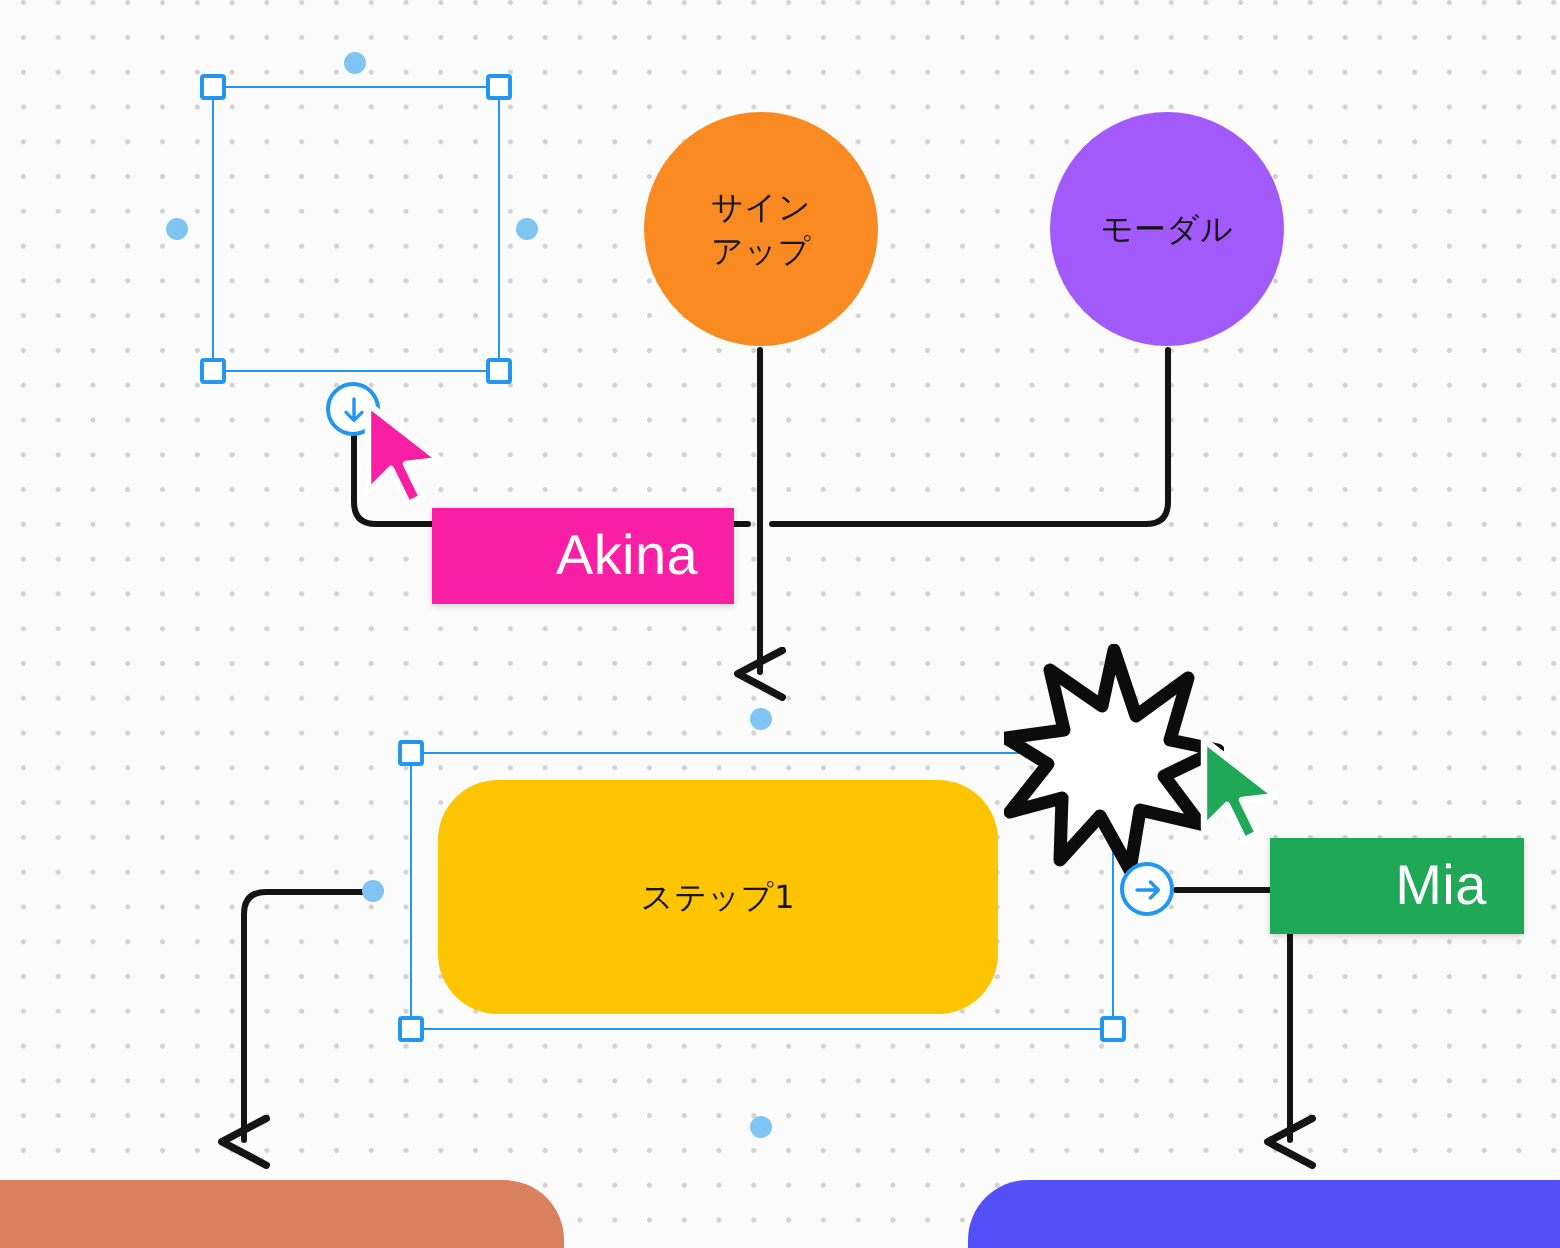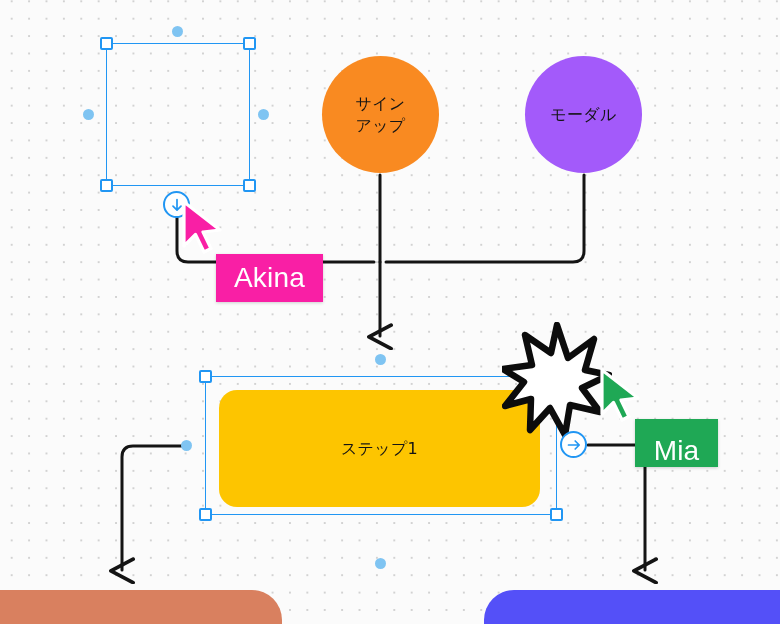--- a/index.html
+++ b/index.html
@@ -23,21 +23,21 @@
   .circle{border-radius:50%;}
   .node-label{
     font-size:16px;line-height:1.32;font-weight:500;color:#141414;
     white-space:pre-line;letter-spacing:.3px;
   }
   .node-label.jp{font-family:"DejaVu Sans","Liberation Sans",sans-serif;}
 
   #node-mail{left:120px;top:56px;width:117px;height:117px;background:#1FA855;}
   #node-signup{left:322px;top:56px;width:117px;height:117px;background:#F98A21;}
   #node-modal{left:525px;top:56px;width:117px;height:117px;background:#A35AFA;}
-  #node-step1{left:219px;top:390px;width:321px;height:117px;background:#FDC500;border-radius:18px;}
+  #node-step1{left:219px;top:390px;width:280px;height:117px;background:#FDC500;border-radius:30px;}
   #node-bottom-left{left:-62px;top:590px;width:344px;height:120px;background:#D9805F;border-radius:30px;}
   #node-bottom-right{left:484px;top:590px;width:344px;height:120px;background:#5450F8;border-radius:30px;}
 
   
   .sel-frame{position:absolute;border:1.6px solid #2196F3;box-sizing:border-box;}
   .handle{position:absolute;width:13px;height:13px;background:#ffffff;
           border:2.4px solid #2196F3;border-radius:2px;box-sizing:border-box;}
   .conn-dot{position:absolute;width:11px;height:11px;border-radius:50%;
             background:#7FC4F2;}
 
@@ -48,23 +48,23 @@
   .circ-btn{position:absolute;width:27px;height:27px;border-radius:50%;
             background:#ffffff;border:2px solid #2196F3;box-sizing:border-box;
             display:flex;align-items:center;justify-content:center;}
   .circ-btn svg{display:block;}
   #btn-down{left:163px;top:191px;}
   #btn-right{left:560px;top:431px;}
 
   
   .name-tag{position:absolute;display:flex;align-items:center;justify-content:center;
             color:#ffffff;font-size:28px;font-weight:400;letter-spacing:.2px;
-            box-shadow:0 1px 3px rgba(0,0,0,.18);}
+            box-shadow:0 1px 3px rgba(0,0,0,.18);padding-left:44px;}
   #tag-akina{left:216px;top:254px;width:107px;height:48px;background:#F91FA5;}
-  #tag-mia{left:635px;top:419px;width:83px;height:48px;background:#1FA855;align-items:flex-end;}
+  #tag-mia{left:635px;top:419px;width:83px;height:48px;background:#1FA855;}
 
   
   .cursor{position:absolute;}
   #cursor-pink{left:180px;top:200px;}
   #cursor-green{left:598px;top:368px;}
 
   
   #starburst{position:absolute;left:502px;top:322px;}
 </style>
 </head>

